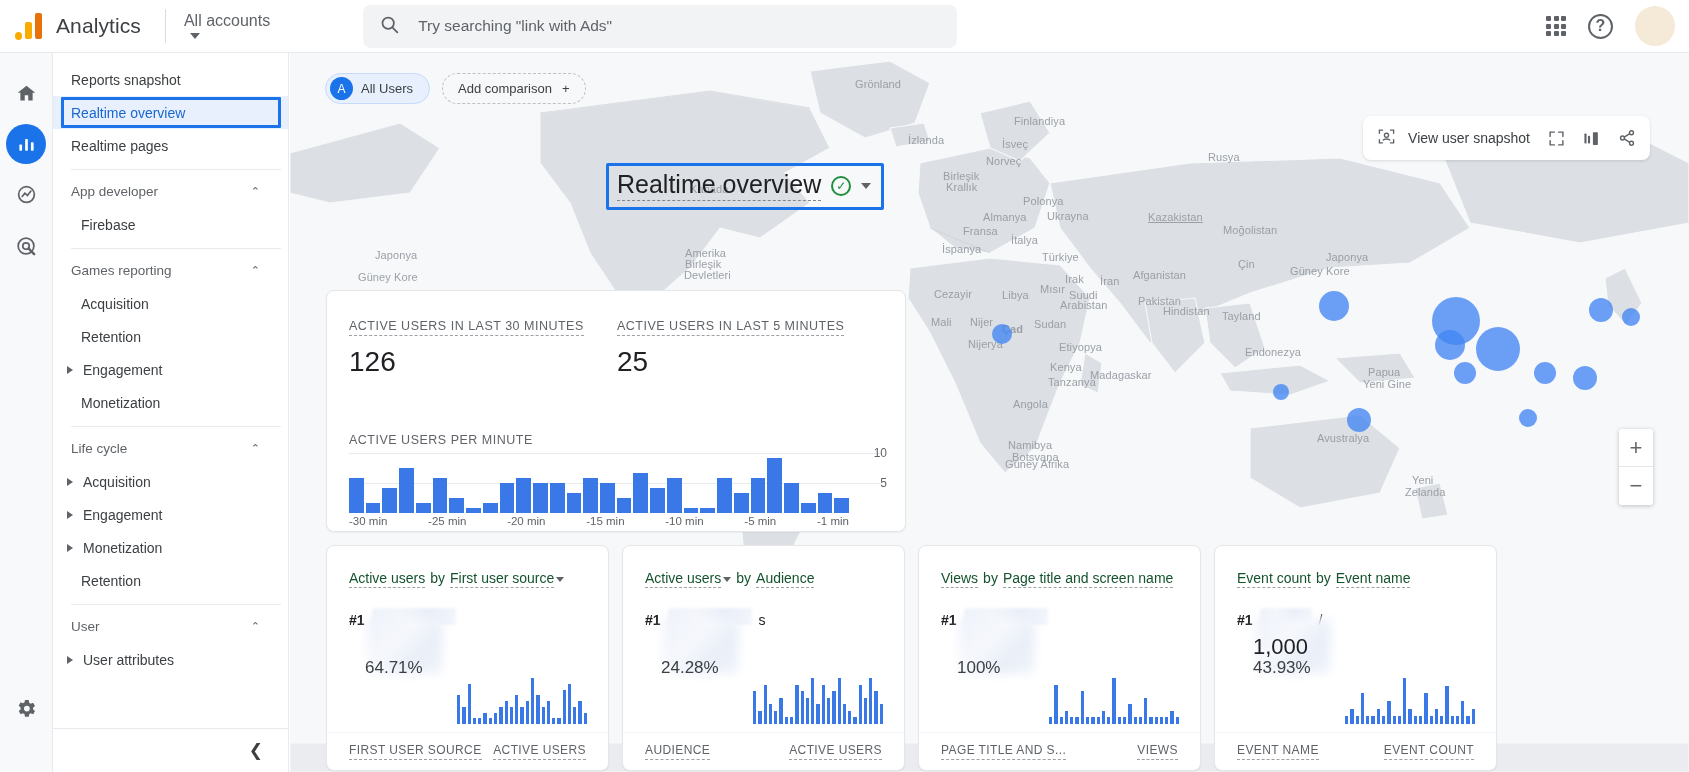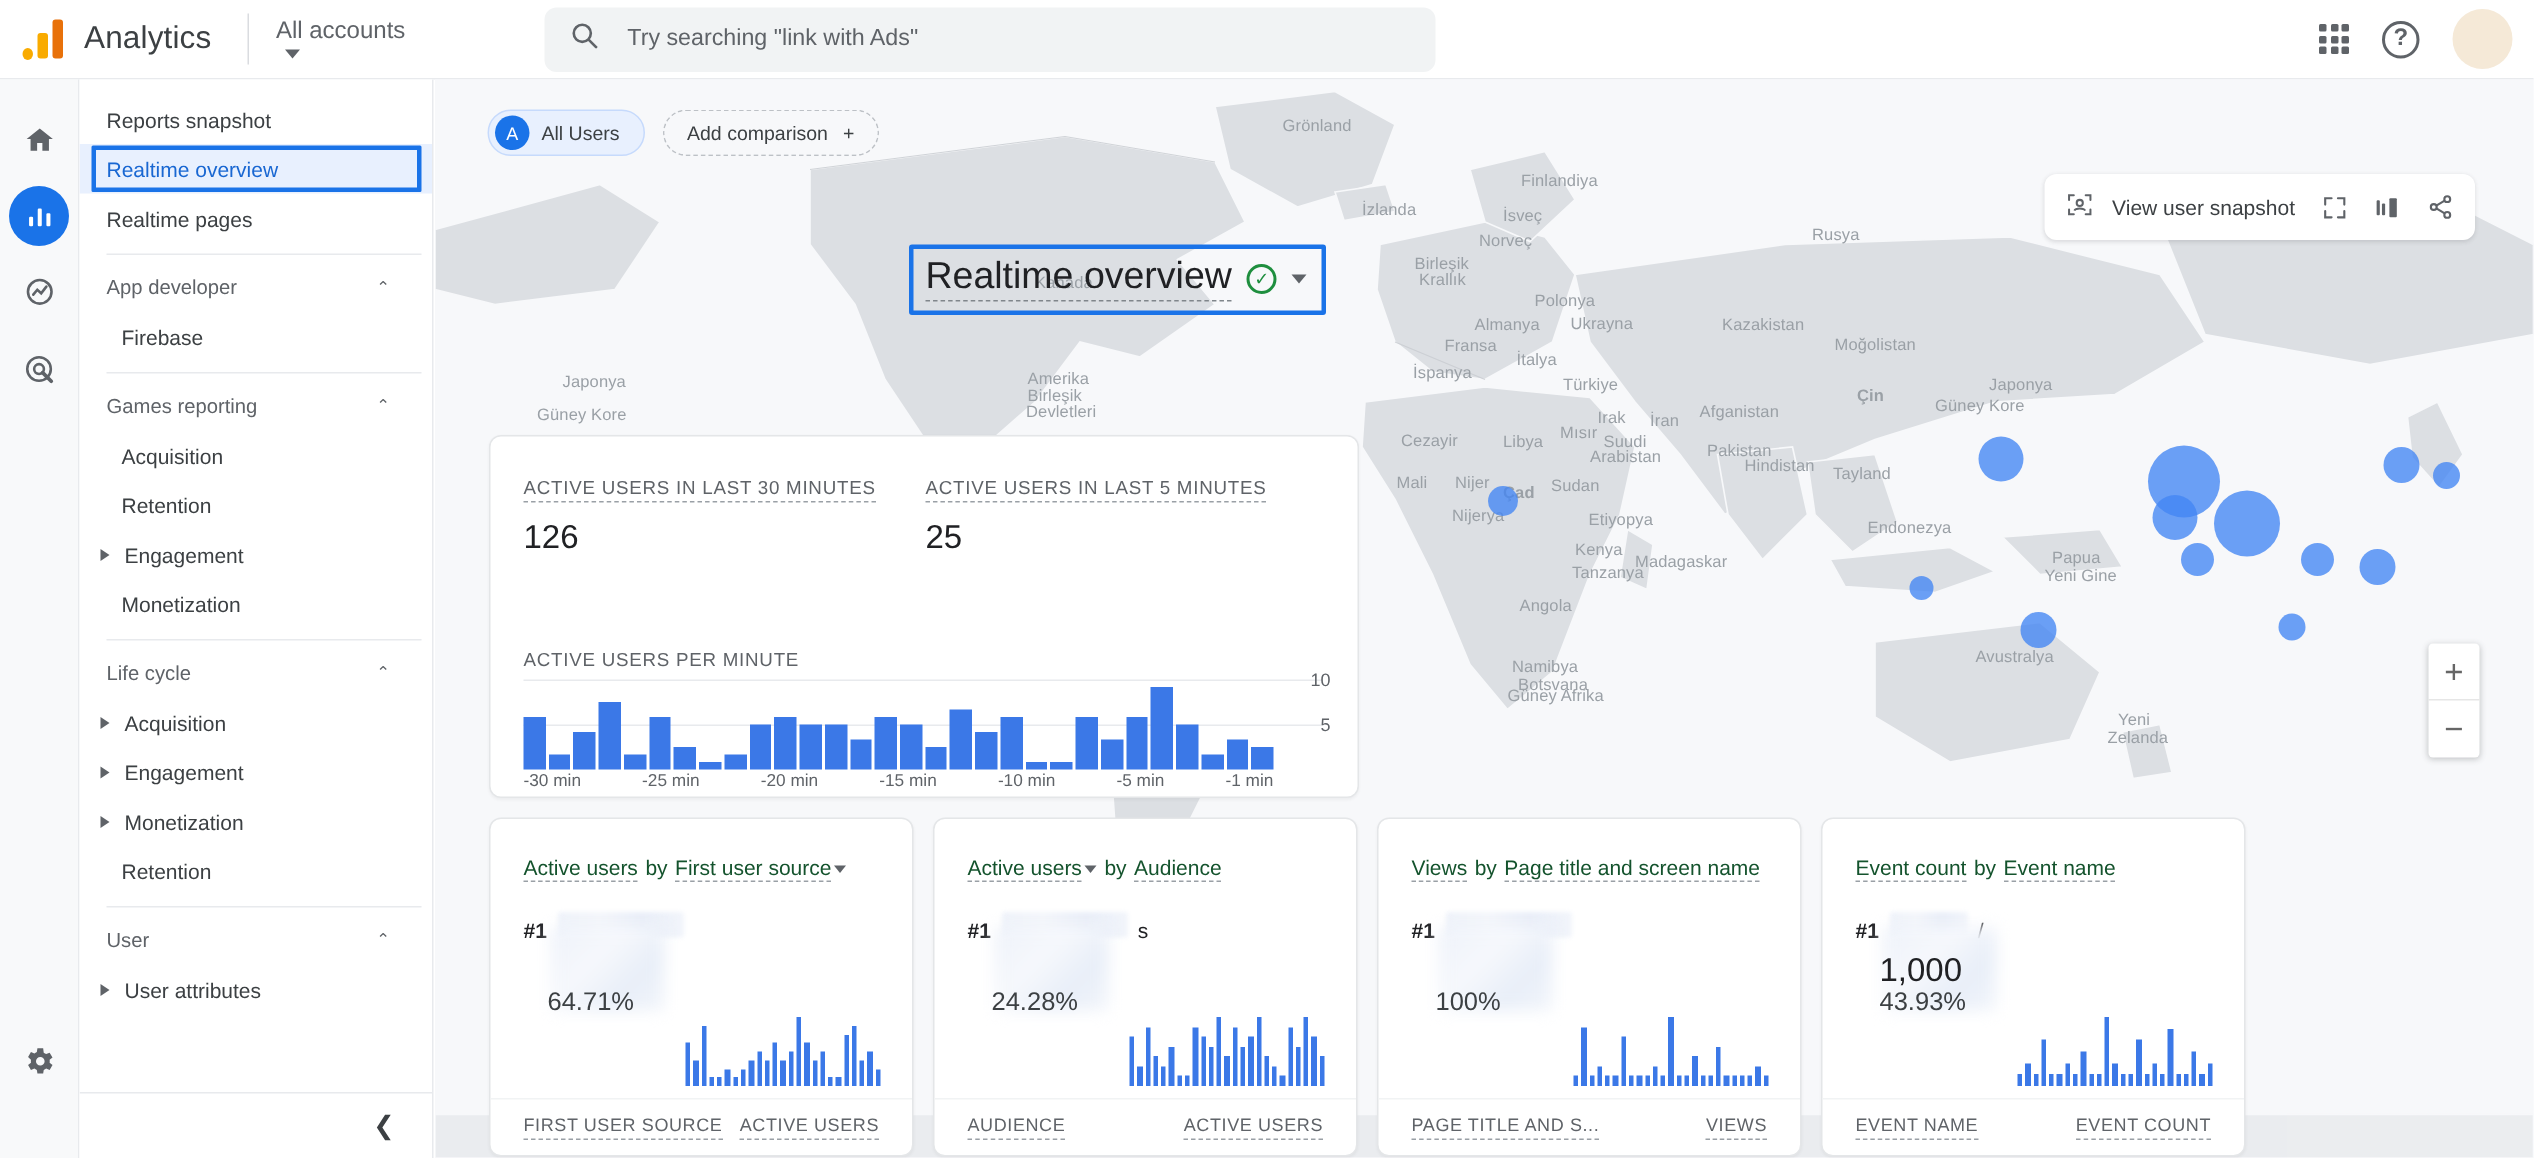--- a/index.html
+++ b/index.html
@@ -181,21 +181,21 @@
     position: absolute; background: #fff; border: 1px solid #e4e6e8; border-radius: 8px;
     box-shadow: 0 1px 2px rgba(60,64,67,.06);
   }
   .metrics-card { left: 36px; top: 237px; width: 580px; height: 242px; z-index: 5; }
   .m-col { position: absolute; top: 25px; }
   .m-label {
     font-size: 12.5px; color: #5f6368; letter-spacing: .5px;
     border-bottom: 1.5px dashed #9aa0a6; padding-bottom: 2px; display: inline-block;
     cursor: pointer;
   }
-  .m-value { font-size: 22px; color: #202124; margin-top: 10px; font-weight: 400; }
+  .m-value { font-size: 28px; color: #202124; margin-top: 10px; font-weight: 400; }
   .apm-label {
     position: absolute; top: 142px; left: 22px; font-size: 12.5px; color: #5f6368;
     letter-spacing: .5px;
   }
   .chartzone { position: absolute; left: 22px; top: 162px; width: 538px; height: 70px; }
   .bars { position: absolute; left: 0; top: 0; width: 500px; height: 60px;
     display: flex; align-items: flex-end; gap: 2px; }
   .bar { flex: 1 1 0; background: #3b78e7; cursor: pointer; }
   .gl { position: absolute; left: 0; width: 532px; height: 1px; background: #e8eaed; }
   .ytick { position: absolute; right: 0; font-size: 12px; color: #5f6368; }
@@ -450,36 +450,36 @@
       <div class="maplabel" style="left: 618px; top: 81px;">İzlanda</div>
       <div class="maplabel" style="left: 724px; top: 62px;">Finlandiya</div>
       <div class="maplabel" style="left: 712px; top: 85px;">İsveç</div>
       <div class="maplabel" style="left: 696px; top: 102px;">Norveç</div>
       <div class="maplabel" style="left: 918px; top: 98px;">Rusya</div>
       <div class="maplabel" style="left: 653px; top: 117px;">Birleşik</div>
       <div class="maplabel" style="left: 656px; top: 128px;">Krallık</div>
       <div class="maplabel" style="left: 733px; top: 142px;">Polonya</div>
       <div class="maplabel" style="left: 757px; top: 157px;">Ukrayna</div>
       <div class="maplabel" style="left: 693px; top: 158px;">Almanya</div>
-      <div class="maplabel" style="left: 858px; top: 158px;">Kazakistan</div>
+      <div class="maplabel" style="left: 858px; top: 158px; text-decoration: underline;">Kazakistan</div>
       <div class="maplabel" style="left: 933px; top: 171px;">Moğolistan</div>
       <div class="maplabel" style="left: 673px; top: 172px;">Fransa</div>
       <div class="maplabel" style="left: 721px; top: 181px;">İtalya</div>
       <div class="maplabel" style="left: 652px; top: 190px;">İspanya</div>
       <div class="maplabel" style="left: 400px; top: 130px;">Kanada</div>
       <div class="maplabel" style="left: 85px; top: 196px;">Japonya</div>
       <div class="maplabel" style="left: 68px; top: 218px;">Güney Kore</div>
       <div class="maplabel" style="left: 395px; top: 194px;">Amerika</div>
       <div class="maplabel" style="left: 395px; top: 205px;">Birleşik</div>
       <div class="maplabel" style="left: 394px; top: 216px;">Devletleri</div>
       <div class="maplabel" style="left: 752px; top: 198px;">Türkiye</div>
       <div class="maplabel" style="left: 810px; top: 222px;">İran</div>
       <div class="maplabel" style="left: 775px; top: 220px;">Irak</div>
       <div class="maplabel" style="left: 843px; top: 216px;">Afganistan</div>
-      <div class="maplabel" style="left: 948px; top: 205px; font-weight: bold;">Çin</div>
+      <div class="maplabel" style="left: 948px; top: 205px;">Çin</div>
       <div class="maplabel" style="left: 1036px; top: 198px;">Japonya</div>
       <div class="maplabel" style="left: 1000px; top: 212px;">Güney Kore</div>
       <div class="maplabel" style="left: 848px; top: 242px;">Pakistan</div>
       <div class="maplabel" style="left: 644px; top: 235px;">Cezayir</div>
       <div class="maplabel" style="left: 712px; top: 236px;">Libya</div>
       <div class="maplabel" style="left: 750px; top: 230px;">Mısır</div>
       <div class="maplabel" style="left: 779px; top: 236px;">Suudi</div>
       <div class="maplabel" style="left: 770px; top: 246px;">Arabistan</div>
       <div class="maplabel" style="left: 873px; top: 252px;">Hindistan</div>
       <div class="maplabel" style="left: 932px; top: 257px;">Tayland</div>

